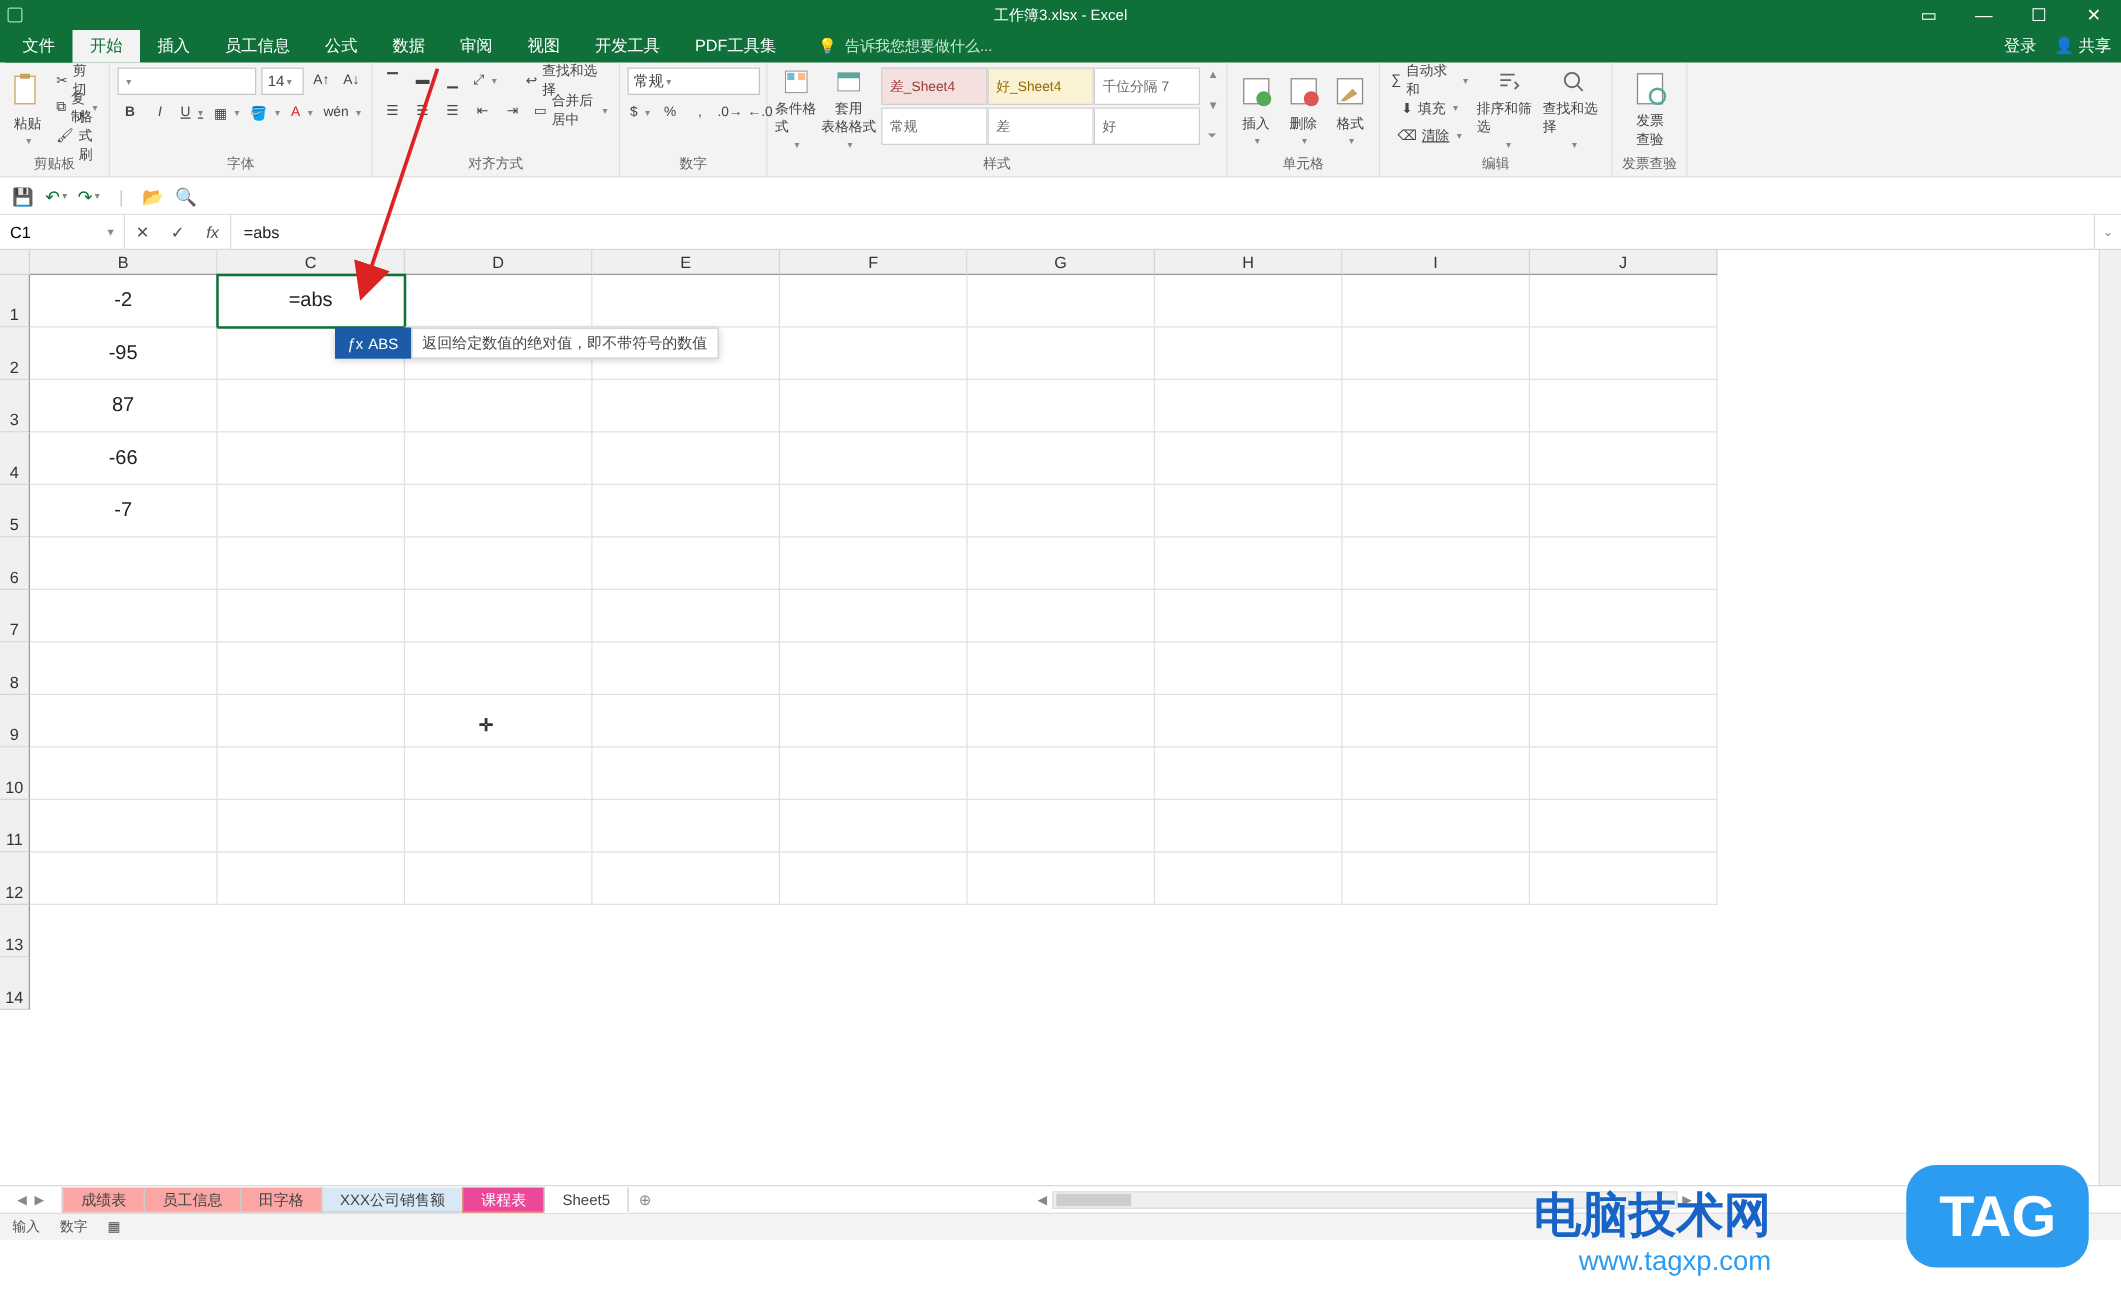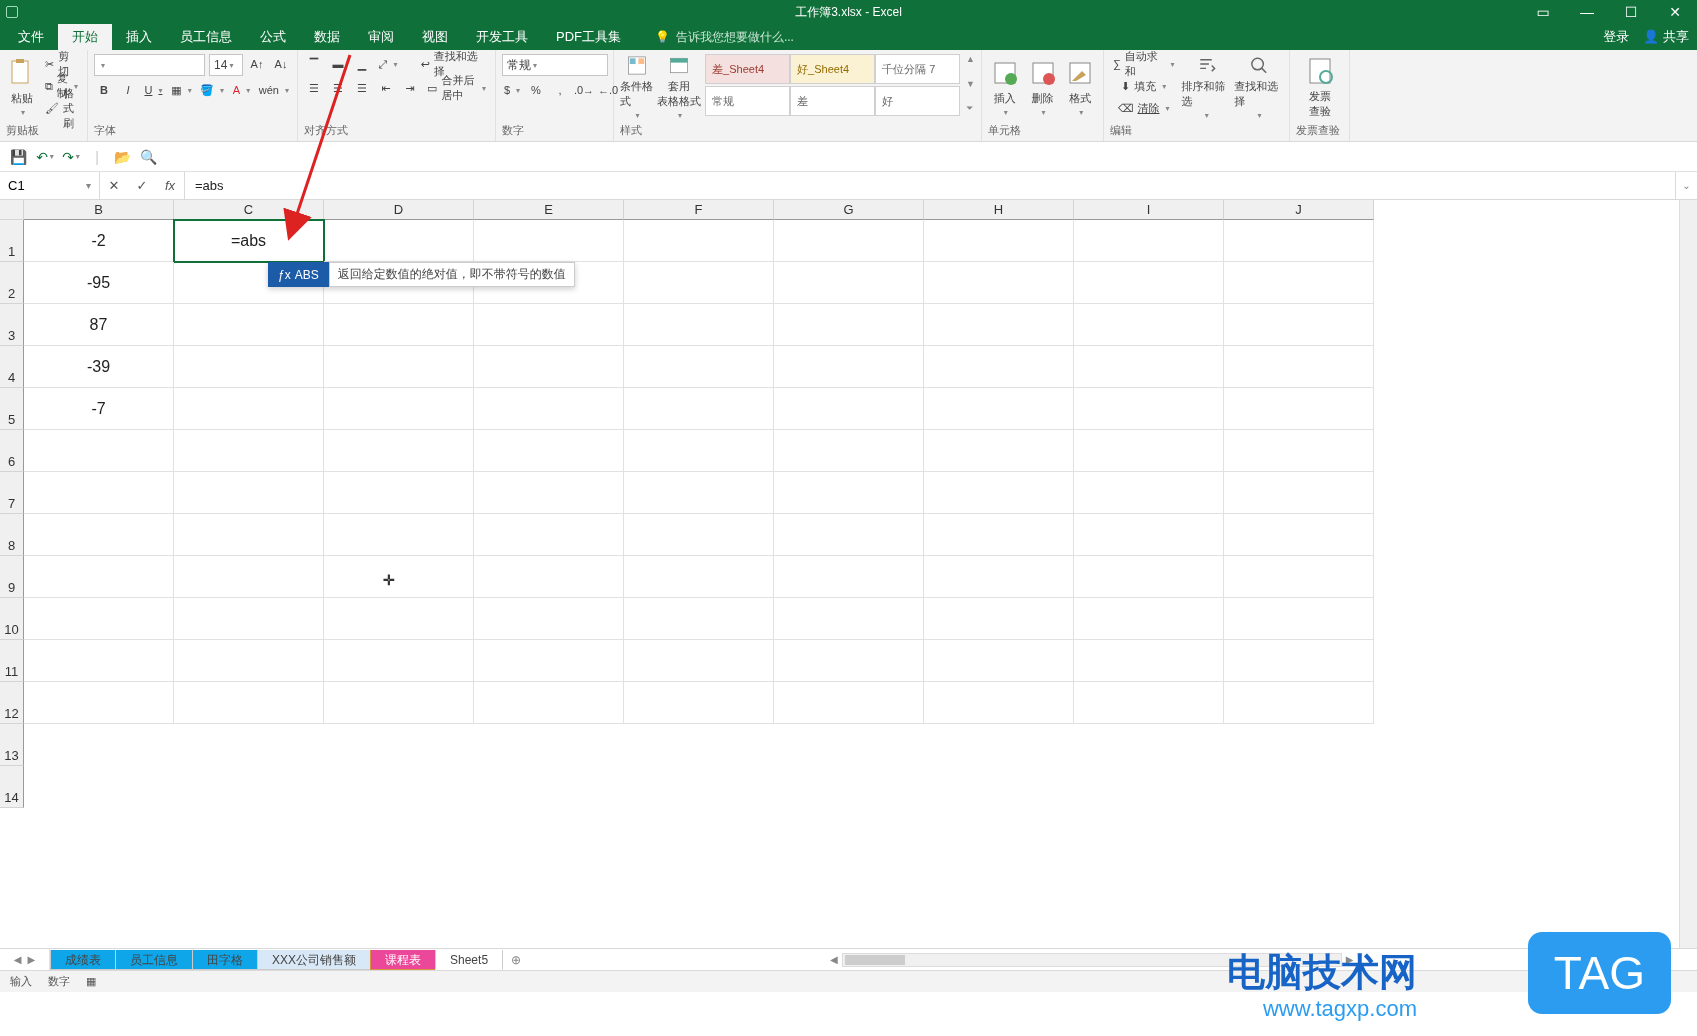--- a/index.html
+++ b/index.html
@@ -17,21 +17,21 @@
 .tabs { height: 26px; background: #0f7039; display: flex; align-items: center; color: #fff; font-size: 13px; padding-left: 4px; position: relative; }
 .tabs .tab { padding: 0 14px; height: 26px; line-height: 26px; cursor: pointer; }
 .tabs .tab.active { background: #f3f3f3; color: #0f7039; }
 .tabs .tab.file { background: #0f7039; }
 .tabs .tell { margin-left: 20px; color: #c9e6d5; display: flex; align-items: center; gap: 6px; font-size: 12px; }
 .tabs .right { position: absolute; right: 8px; display: flex; align-items: center; gap: 14px; }
 
 
 .ribbon { height: 92px; background: #f3f3f3; border-bottom: 1px solid #d9d9d9; display: flex; }
 .group { border-right: 1px solid #e1e1e1; display: flex; flex-direction: column; justify-content: space-between; padding: 4px 6px 2px; }
-.group .label { text-align: left; font-size: 11px; color: #666; height: 16px; position: relative; }
+.group .label { text-align: center; font-size: 11px; color: #666; height: 16px; position: relative; }
 .ctrls { display: flex; gap: 4px; align-items: flex-start; }
 .vcol { display: flex; flex-direction: column; gap: 2px; }
 .bigbtn { display: flex; flex-direction: column; align-items: center; justify-content: center; gap: 2px; width: 44px; height: 66px; font-size: 11px; color: #444; }
 .bigbtn .ico { width: 32px; height: 32px; }
 .smbtn { height: 20px; min-width: 20px; display: flex; align-items: center; justify-content: center; font-size: 11px; color: #444; gap: 4px; padding: 0 3px; }
 .dropdown::after { content: "▾"; font-size: 8px; color: #888; margin-left: 2px; }
 .combo { height: 22px; border: 1px solid #c5c5c5; background: #fff; display: flex; align-items: center; padding: 0 4px; font-size: 12px; color: #444; }
 
 
 .style-cell { width: 85px; height: 30px; border: 1px solid #d0d0d0; background: #fff; font-size: 11px; color: #666; display: flex; align-items: center; padding-left: 6px; }
@@ -72,36 +72,36 @@
 
 .arrow-overlay { position: absolute; pointer-events: none; }
 
 
 .cross-cursor { position: absolute; font-size: 14px; color: #333; font-weight: bold; }
 
 
 .sheet-bar { height: 22px; background: #fff; border-top: 1px solid #d9d9d9; display: flex; align-items: stretch; position: relative; }
 .sheet-bar .nav { width: 50px; display: flex; align-items: center; justify-content: center; gap: 6px; color: #888; font-size: 10px; border-right: 1px solid #e1e1e1; }
 .sheet-tabs { display: flex; align-items: flex-end; }
-.sheet-tab { height: 20px; padding: 0 14px; border: 1px solid #ccc; border-top: none; background: #0ea5e9; font-size: 12px; color: #444; line-height: 20px; margin-right: -1px; }
+.sheet-tab { height: 20px; padding: 0 14px; border: 1px solid #ccc; border-top: none; background: #fca5a5; font-size: 12px; color: #444; line-height: 20px; margin-right: -1px; }
 .sheet-tab.sel1 { background: #d9e8f7; }
 .sheet-tab.sel2 { background: #ec4899; color: #fff; border-color: #d9933c; }
 .sheet-tab.active { background: #fff; border-bottom-color: #fff; font-weight: 500; }
 .new-sheet { width: 28px; display: flex; align-items: center; justify-content: center; color: #888; }
 .hscroll { flex: 1; display: flex; align-items: center; justify-content: flex-start; margin-left: 300px; }
 .hscroll .track { width: 500px; height: 14px; background: #f0f0f0; border: 1px solid #dcdcdc; position: relative; }
 .hscroll .thumb { position: absolute; left: 2px; top: 1px; width: 60px; height: 10px; background: #cdcdcd; }
 
 
 .statusbar { height: 22px; background: #f3f3f3; border-top: 1px solid #d9d9d9; display: flex; align-items: center; padding: 0 10px; font-size: 11px; color: #555; gap: 16px; }
 
 
 .wm1 { position: absolute; right: 280px; bottom: 38px; font-size: 38px; font-weight: bold; color: #1764c6; font-family: Arial; }
 .wm1b { position: absolute; right: 280px; bottom: 14px; font-size: 22px; color: #2b9cf0; font-family: Arial; }
-.wm2 { position: absolute; right: 26px; bottom: 22px; background: #2b9cf0; color: #fff; font-size: 46px; font-weight: normal; padding: 14px 26px; border-radius: 14px; font-family: Arial; }
+.wm2 { position: absolute; right: 26px; bottom: 22px; background: #2b9cf0; color: #fff; font-size: 46px; font-weight: bold; padding: 14px 26px; border-radius: 24px; font-family: Arial; }
 </style>
 </head>
 <body>
 
 <div class="titlebar">
   <div class="qa">
     <div class="dot"></div>
   </div>
   <div class="title">工作簿3.xlsx - Excel</div>
   <div class="win">
@@ -422,21 +422,21 @@
         <div class="cell" style="width: 150px;"></div>
         <div class="cell" style="width: 150px;"></div>
         <div class="cell" style="width: 150px;"></div>
         <div class="cell" style="width: 150px;"></div>
         <div class="cell" style="width: 150px;"></div>
         <div class="cell" style="width: 150px;"></div>
         <div class="cell" style="width: 150px;"></div>
         <div class="cell" style="width: 150px;"></div>
       </div>
       <div class="row">
-        <div class="cell" style="width: 150px;">-39</div>
+        <div class="cell" style="width: 150px;">-66</div>
         <div class="cell" style="width: 150px;"></div>
         <div class="cell" style="width: 150px;"></div>
         <div class="cell" style="width: 150px;"></div>
         <div class="cell" style="width: 150px;"></div>
         <div class="cell" style="width: 150px;"></div>
         <div class="cell" style="width: 150px;"></div>
         <div class="cell" style="width: 150px;"></div>
         <div class="cell" style="width: 150px;"></div>
       </div>
       <div class="row">

